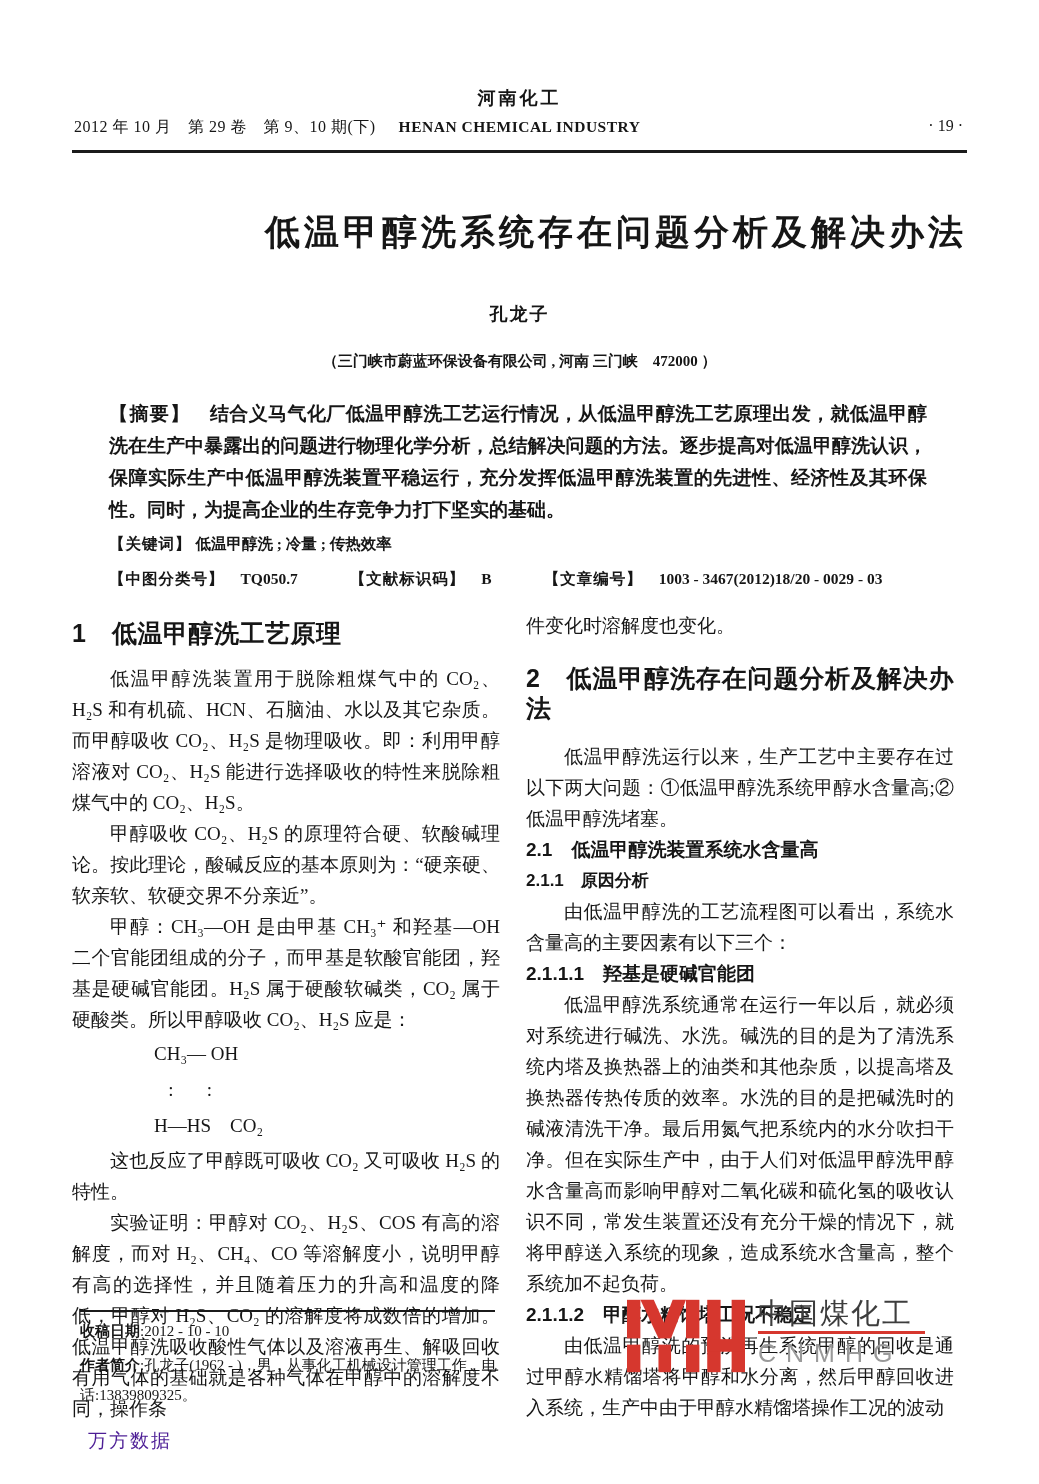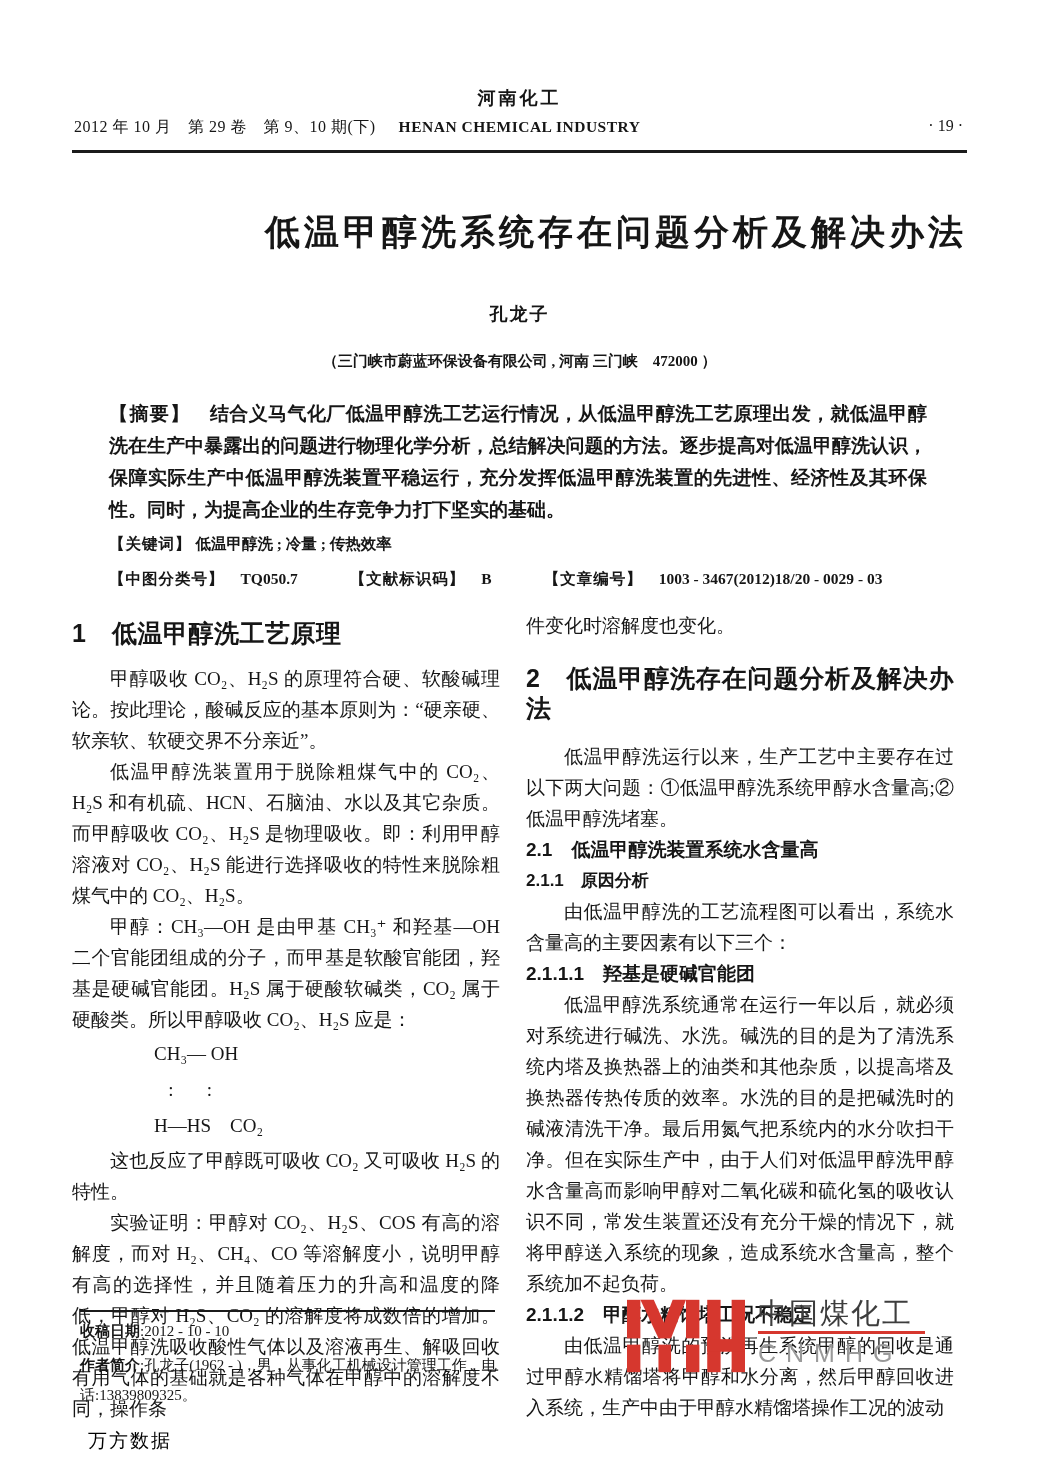--- a/index.html
+++ b/index.html
@@ -81,21 +81,21 @@
   .logo-mark { width:118px; height:88px; }
   .logo-text { margin-left:13px; padding-top:4px; font-family:"Liberation Sans","DejaVu Sans",sans-serif; }
   .logo-cn { font-size:29px; color:#3d3d3d; letter-spacing:2px; line-height:34px; }
   .logo-underline { height:3px; width:167px; margin:1px 0 5px; }
   .logo-en { font-size:25px; color:#9a9a9a; letter-spacing:10px; line-height:28px; }
 
   
   .wanfang {
     position:absolute; left:88px; top:1428px;
     font-family:Liberation Serif, serif;
-    font-size:19px; color:#000000; letter-spacing:2px;
+    font-size:19px; color:#4c1d95; letter-spacing:2px;
   }
 </style>
 </head>
 <body>
 
 <div class="page">
 
   <div class="journal-cn">河南化工</div>
   <div class="header-row">
     <span class="issue-info">2012 年 10 月　第 29 卷　第 9、10 期(下)</span>
@@ -118,22 +118,22 @@
     </div>
     <div class="clc-line">
       <span class="lab">【中图分类号】</span><span class="val">TQ050.7</span><span class="lab">【文献标识码】</span><span class="val">B</span><span class="lab">【文章编号】</span><span class="val">1003 - 3467(2012)18/20 - 0029 - 03</span>
     </div>
   </div>
 
   <div class="columns">
 
     <div class="col">
       <div class="hsec">1　低温甲醇洗工艺原理</div>
+      <p>低温甲醇洗装置用于脱除粗煤气中的 CO₂、H₂S 和有机硫、HCN、石脑油、水以及其它杂质。而甲醇吸收 CO₂、H₂S 是物理吸收。即：利用甲醇溶液对 CO₂、H₂S 能进行选择吸收的特性来脱除粗煤气中的 CO₂、H₂S。</p>
       <p>甲醇吸收 CO₂、H₂S 的原理符合硬、软酸碱理论。按此理论，酸碱反应的基本原则为：“硬亲硬、软亲软、软硬交界不分亲近”。</p>
-      <p>低温甲醇洗装置用于脱除粗煤气中的 CO₂、H₂S 和有机硫、HCN、石脑油、水以及其它杂质。而甲醇吸收 CO₂、H₂S 是物理吸收。即：利用甲醇溶液对 CO₂、H₂S 能进行选择吸收的特性来脱除粗煤气中的 CO₂、H₂S。</p>
       <p>甲醇：CH₃—OH 是由甲基 CH₃⁺ 和羟基—OH 二个官能团组成的分子，而甲基是软酸官能团，羟基是硬碱官能团。H₂S 属于硬酸软碱类，CO₂ 属于硬酸类。所以甲醇吸收 CO₂、H₂S 应是：</p>
       <div class="formula">CH₃— OH</div>
       <div class="formula">   :       :</div>
       <div class="formula">H—HS    CO₂</div>
       <p>这也反应了甲醇既可吸收 CO₂ 又可吸收 H₂S 的特性。</p>
       <p>实验证明：甲醇对 CO₂、H₂S、COS 有高的溶解度，而对 H₂、CH₄、CO 等溶解度小，说明甲醇有高的选择性，并且随着压力的升高和温度的降低，甲醇对 H₂S、CO₂ 的溶解度将成数倍的增加。低温甲醇洗吸收酸性气体以及溶液再生、解吸回收有用气体的基础就是各种气体在甲醇中的溶解度不同，操作条</p>
     </div>
 
     <div class="col">
       <div class="cont-line">件变化时溶解度也变化。</div>

